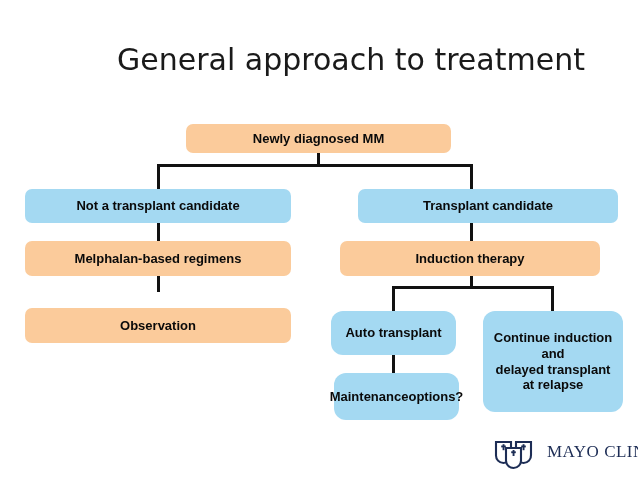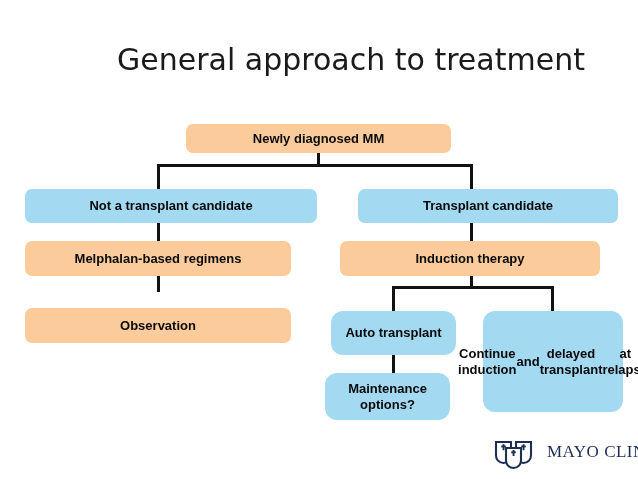--- a/index.html
+++ b/index.html
@@ -104,38 +104,38 @@
 
   <div class="conn v" style="left:470px; top:222px; height:19px;"></div>
   <div class="conn v" style="left:470px; top:275px; height:13px;"></div>
   <div class="conn h" style="left:392px; top:286px; width:162px;"></div>
   <div class="conn v" style="left:392px; top:286px; height:25px;"></div>
   <div class="conn v" style="left:551px; top:286px; height:25px;"></div>
   <div class="conn v" style="left:392px; top:355px; height:18px;"></div>
 
   <div class="node orange" style="left:186px; top:124px; width:265px; height:29px;">Newly diagnosed MM</div>
 
-  <div class="node blue" style="left:25px; top:189px; width:292px; height:34px;">Not a transplant candidate</div>
+  <div class="node blue" style="left:25px; top:189px; width:266px; height:34px;">Not a transplant candidate</div>
 
   <div class="node blue" style="left:340px; top:189px; width:260px; height:34px;margin-left:18px;">Transplant candidate</div>
 
   <div class="node orange" style="left:25px; top:241px; width:266px; height:35px;">Melphalan-based regimens</div>
 
   <div class="node orange" style="left:340px; top:241px; width:260px; height:35px;">Induction therapy</div>
 
   <div class="node orange" style="left:25px; top:292px; width:266px; height:35px;margin-top:16px;">Observation</div>
 
   <div class="node blue tall" style="left:331px; top:311px; width:125px; height:44px;text-align:right;">Auto transplant</div>
 
-  <div class="node blue tall" style="left:325px; top:373px; width:125px; height:47px; flex-direction:column;">
+  <div class="node blue tall" style="left:334px; top:373px; width:125px; height:47px; flex-direction:row;">
     <span>Maintenance</span>
     <span>options?</span>
   </div>
 
-  <div class="node blue tall" style="left:483px; top:311px; width:140px; height:101px; ">
+  <div class="node blue tall" style="left:483px; top:311px; width:140px; height:101px; flex-direction:column;">
     <span>Continue induction</span>
     <span>and</span>
     <span>delayed transplant</span>
     <span>at relapse</span>
   </div>
 
   <div id="mayo-logo">
     <svg id="mayo-shields" viewBox="0 0 48 32">
 
       <path d="M2 3 H17 V16 A7.5 7.5 0 0 1 9.5 24 A7.5 7.5 0 0 1 2 16 Z" fill="none" stroke="#1d2d55" stroke-width="2.1"></path>

